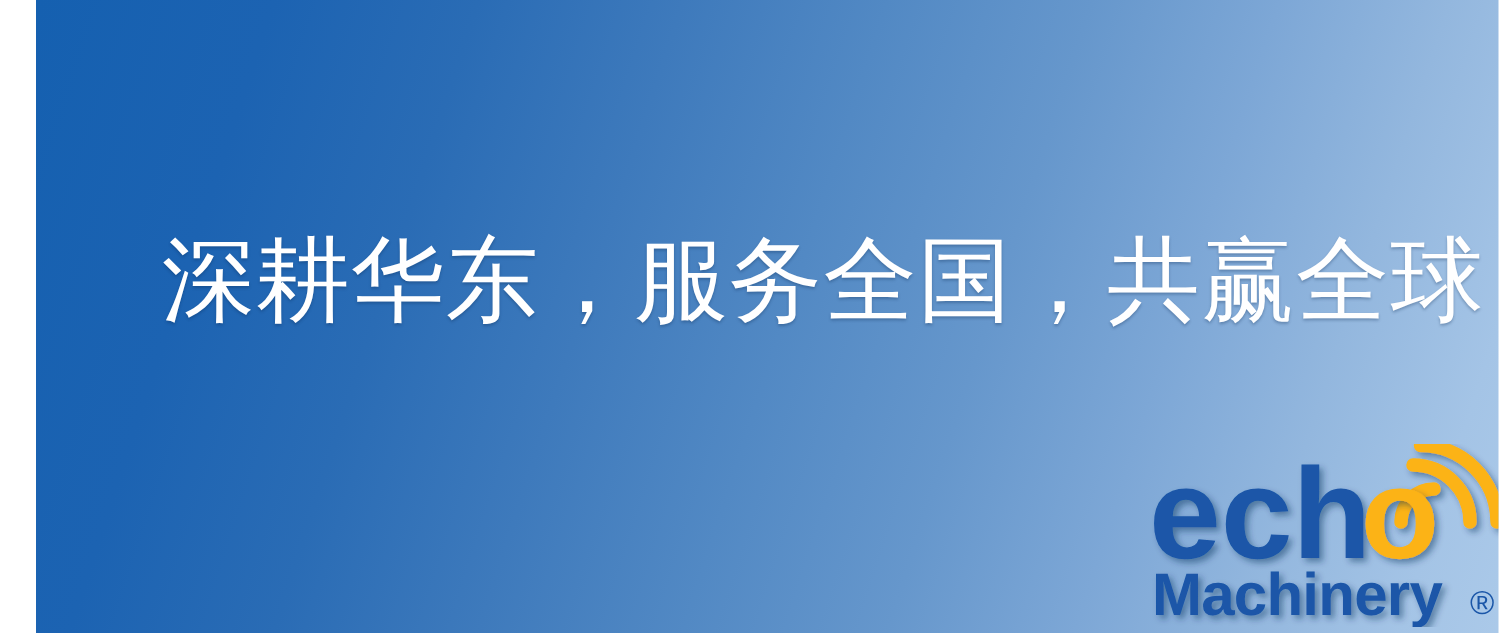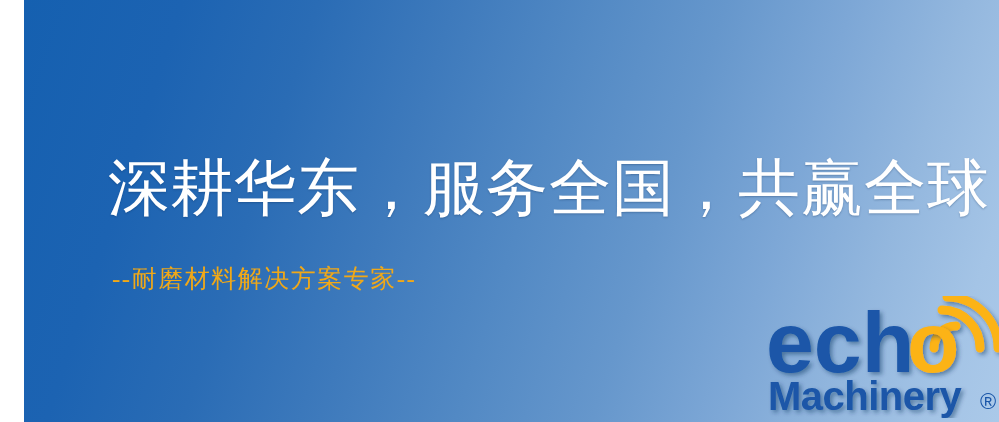--- a/index.html
+++ b/index.html
@@ -66,21 +66,20 @@
   }
   .logo svg { display: block; }
 </style>
 </head>
 <body>
 
 <div id="banner">
 
   <div class="headline">深耕华东，服务全国，共赢全球</div>
 
-  <div class="subtitle">--耐磨材料解决方案专家--</div>
 
   <div class="logo">
     <svg width="252" height="122" viewBox="0 0 252 122" xmlns="http://www.w3.org/2000/svg">
       <defs>
         <filter id="dropsh" x="-30%" y="-30%" width="180%" height="180%">
           <feDropShadow dx="2.5" dy="2.5" stdDeviation="2.2" flood-color="#0d2d58" flood-opacity="0.45"></feDropShadow>
         </filter>
       </defs>
 
       <g filter="url(#dropsh)">

